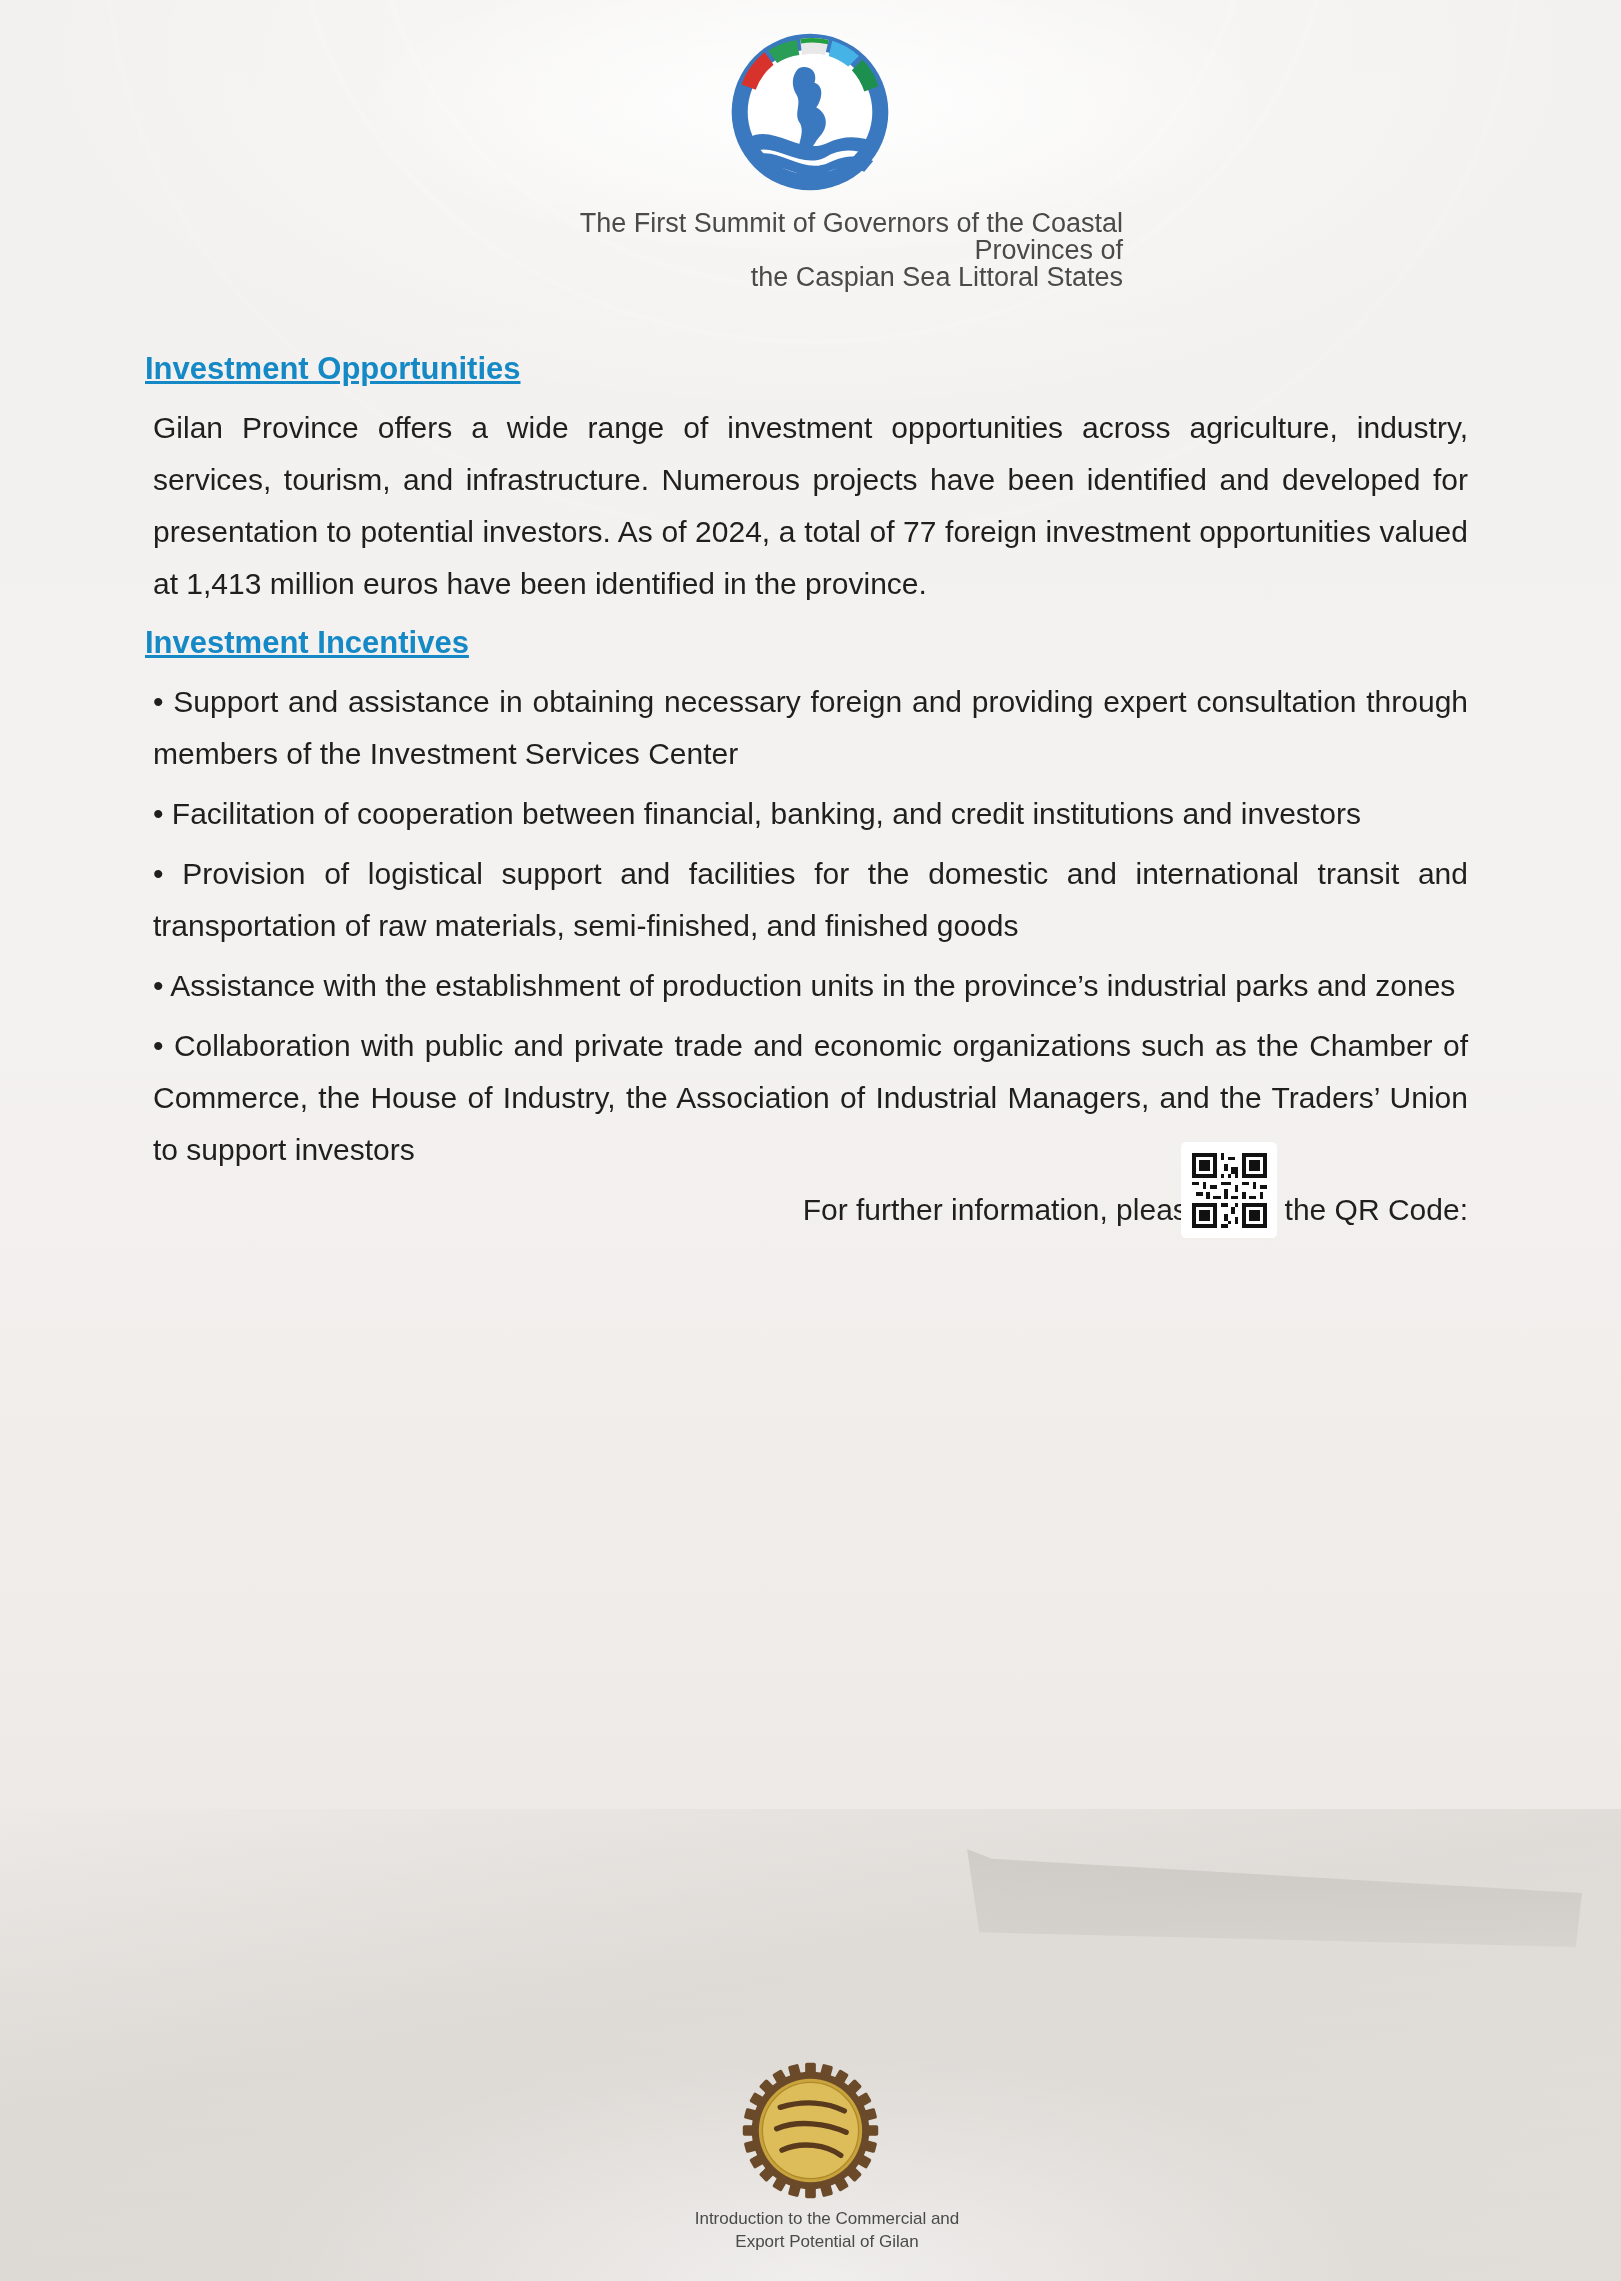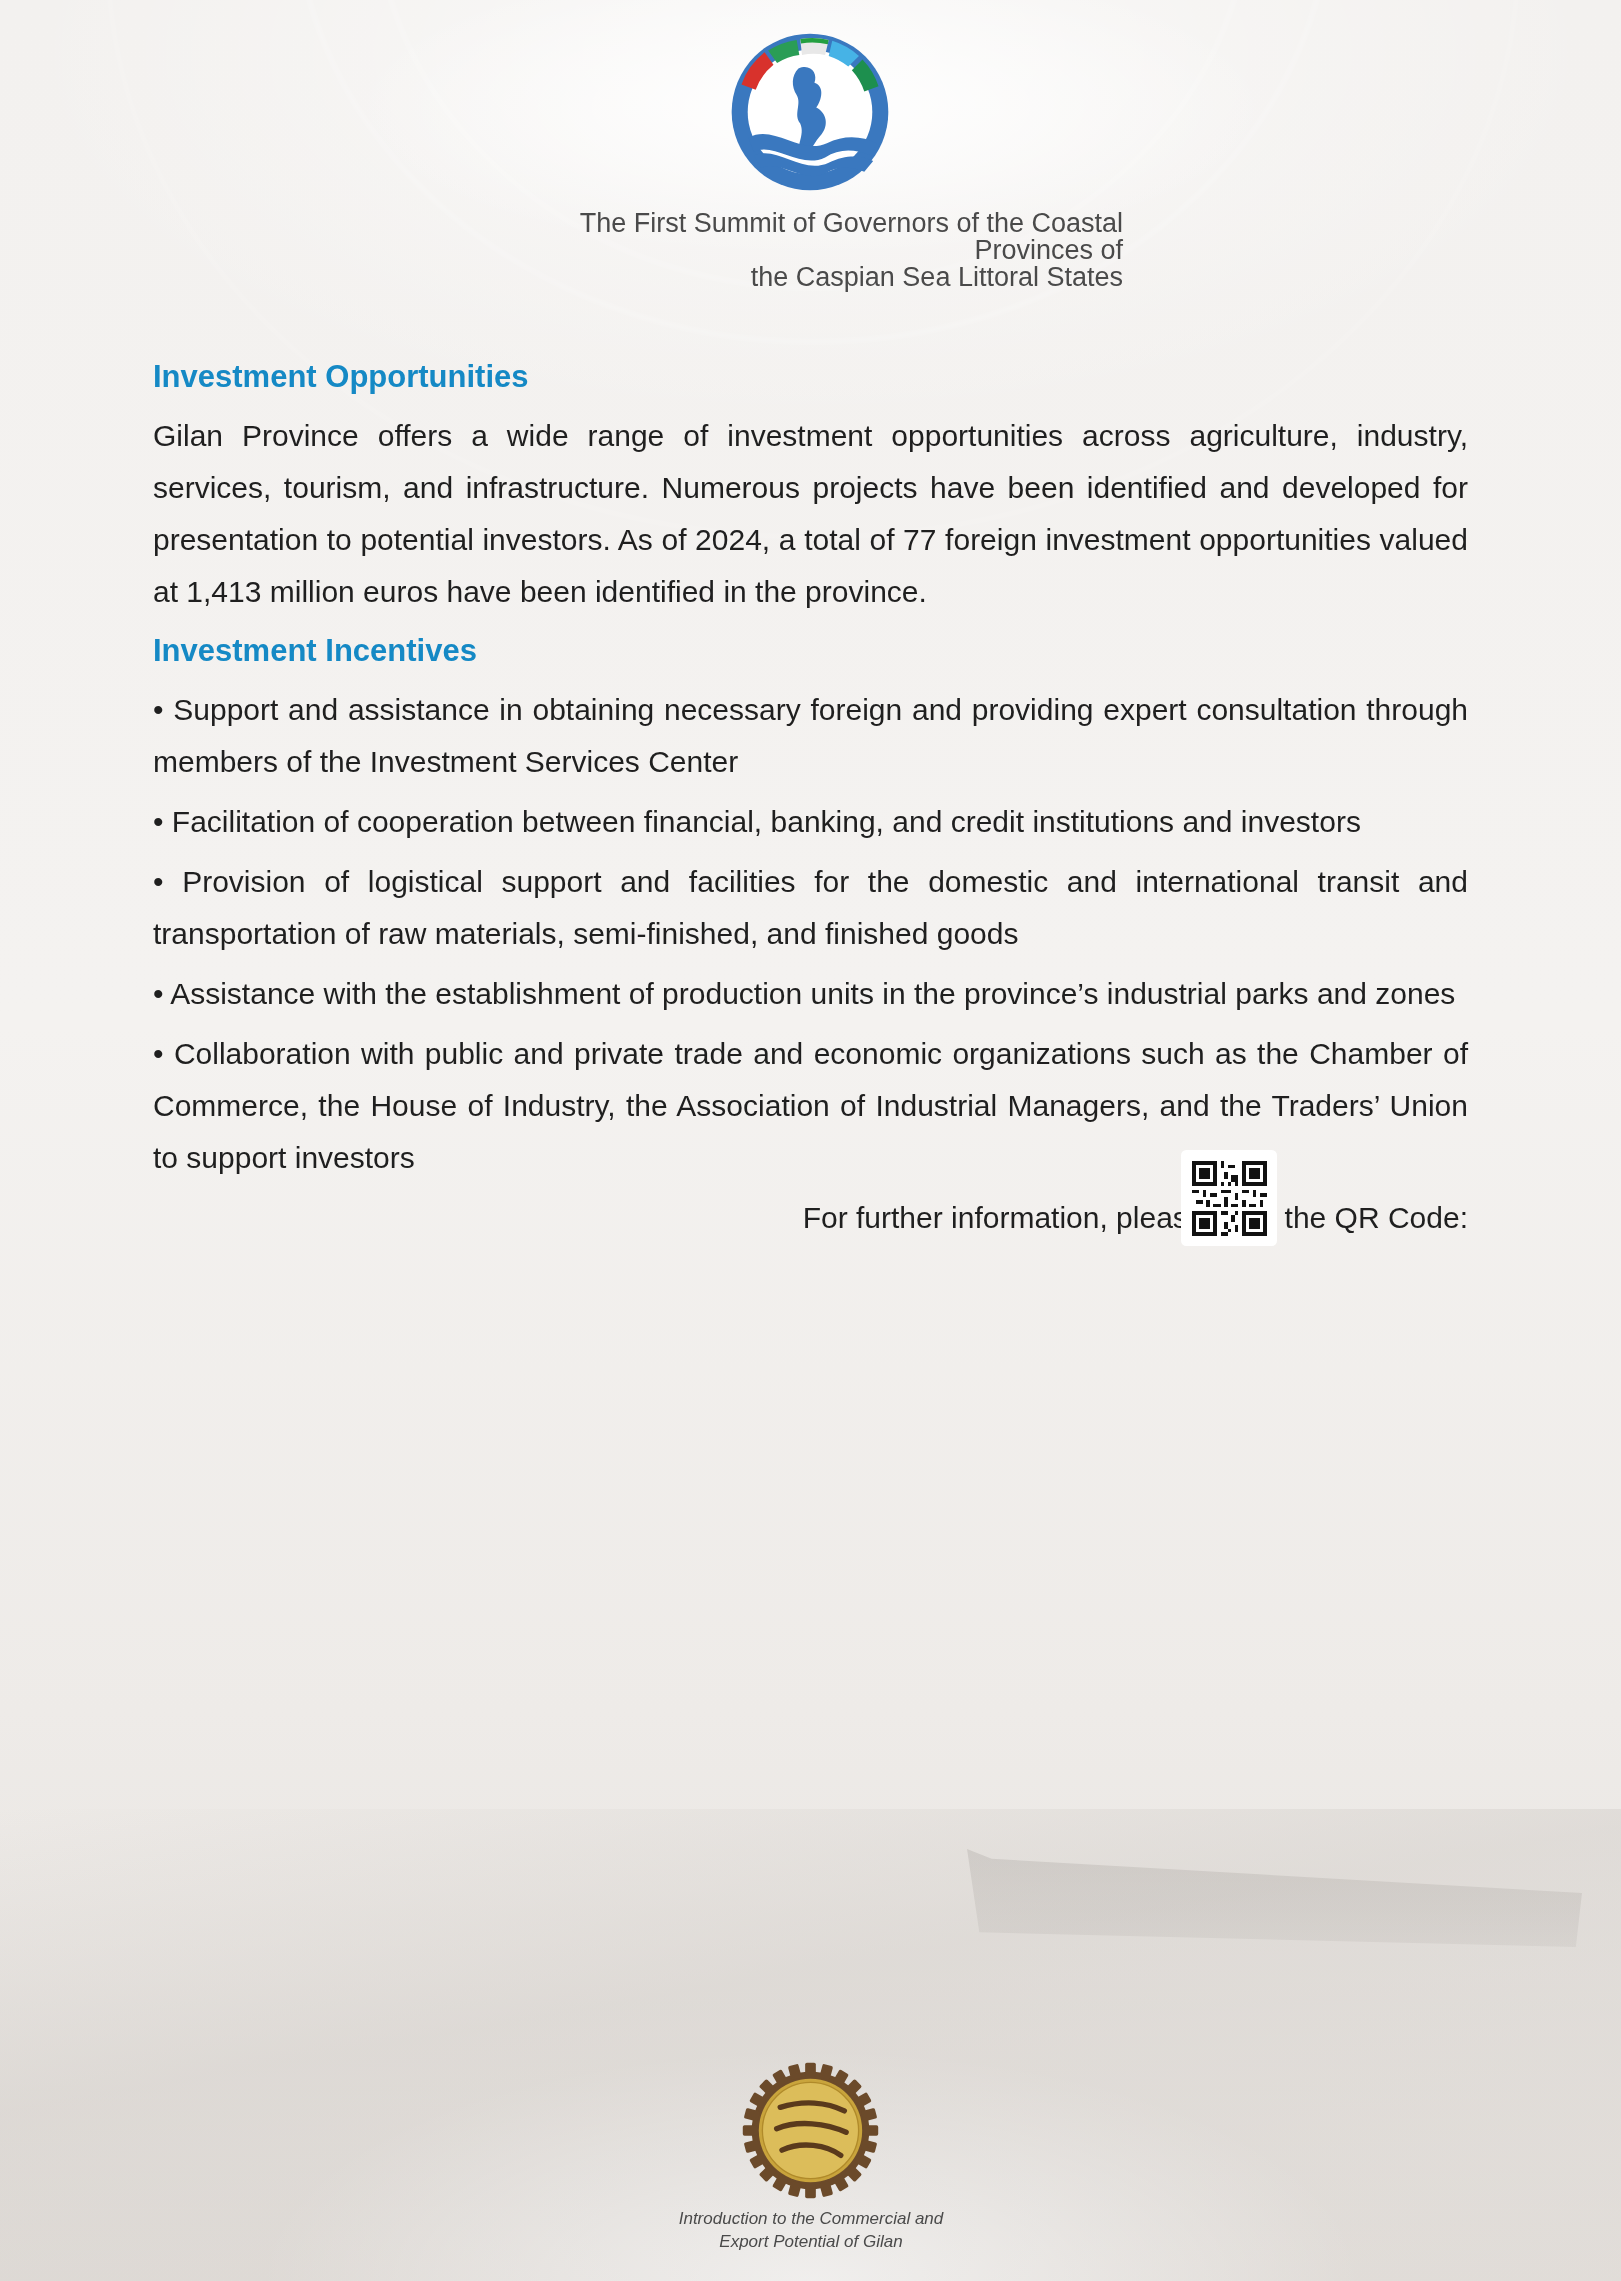--- a/index.html
+++ b/index.html
@@ -36,37 +36,37 @@
   }
   .header-caption {
     position:absolute; left:499px; width:624px; top:210px;
     text-align:right; color:#4a4a4a; font-size:27px; line-height:27px;
   }
   .content {
     position:absolute; left:145px; width:1331px; top:344px;
     color:#1f1f1f;
   }
   .h {
-    color:#1589c5; font-weight:bold; font-size:31px; line-height:50px; margin:8px;
+    color:#1589c5; font-weight:bold; font-size:31px; line-height:50px; margin:0;text-decoration:underline;
   }
   .p {
     font-size:30px; line-height:52px; margin:8px; text-align:justify;
   }
   .qr-row { position:relative; }
   .qr-box {
     position:absolute; left:1036px; top:-42px; width:96px; height:96px;
     background:#ffffff; border-radius:5.3px;
     display:flex; align-items:center; justify-content:center;
   }
   .footer-seal {
     position:absolute; left:741px; top:2061px; width:139px; height:139px;
   }
   .footer-caption {
-    position:absolute; left:588px; width:446px; top:2207px;
-    text-align:center; color:#4a4a4a; font-size:17px; line-height:23px;font-style:italic;
+    position:absolute; left:604px; width:446px; top:2207px;
+    text-align:center; color:#4a4a4a; font-size:17px; line-height:23px;
   }
 </style>
 </head>
 <body>
 
 <div class="bg"></div>
 <div class="swirl" style="left:294px;top:-552px;width:1034px;height:891px;"></div>
 <div class="swirl" style="left:374px;top:-499px;width:873px;height:784px;"></div>
 <div class="swirl" style="left:107px;top:-624px;width:1408px;height:1158px;border-color:rgba(255,255,255,0.35);"></div>
 <div class="beach"></div>

